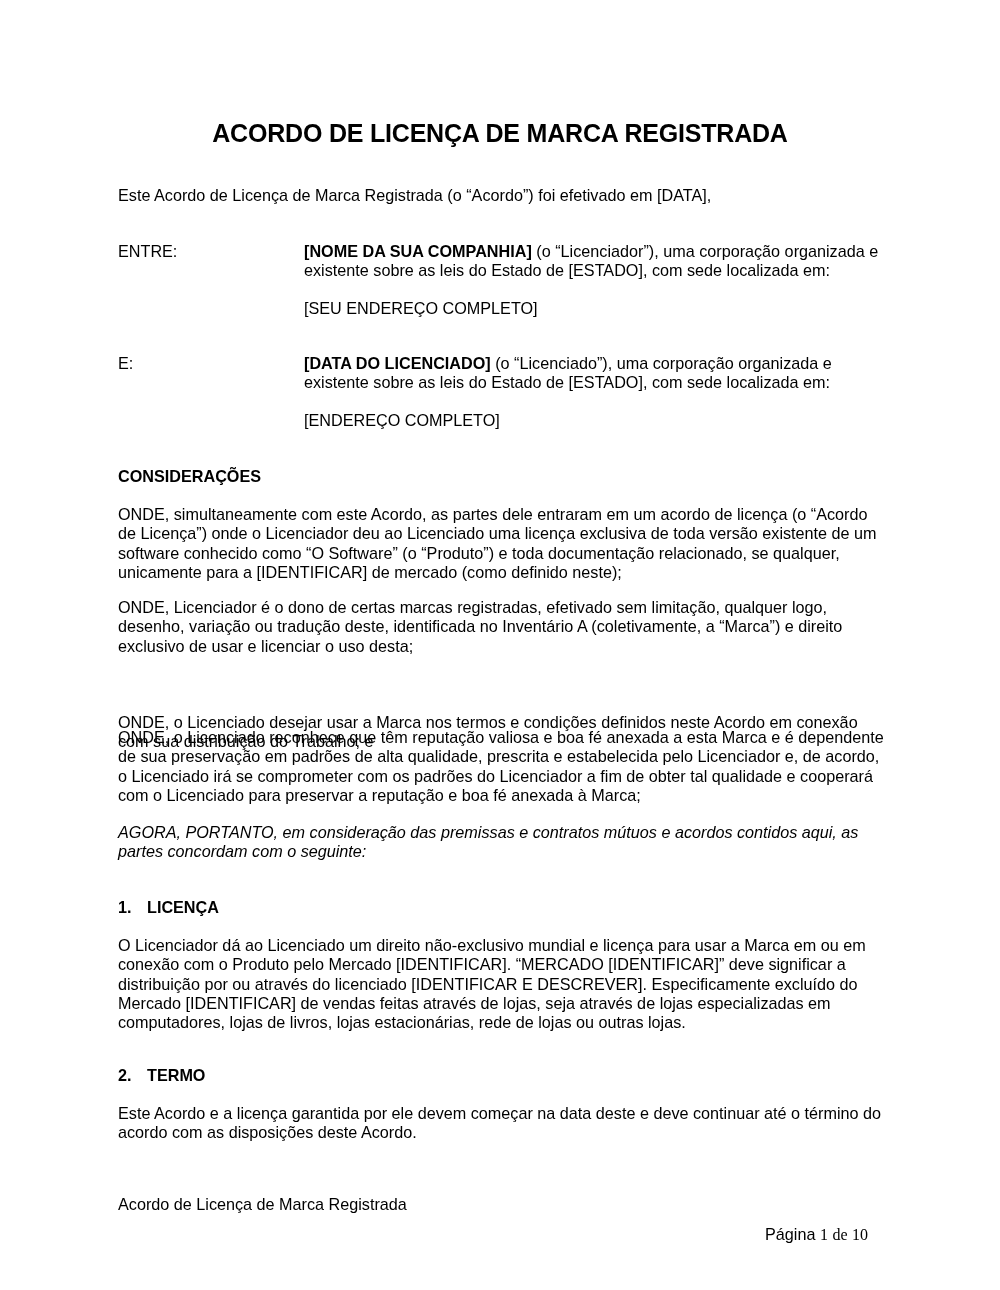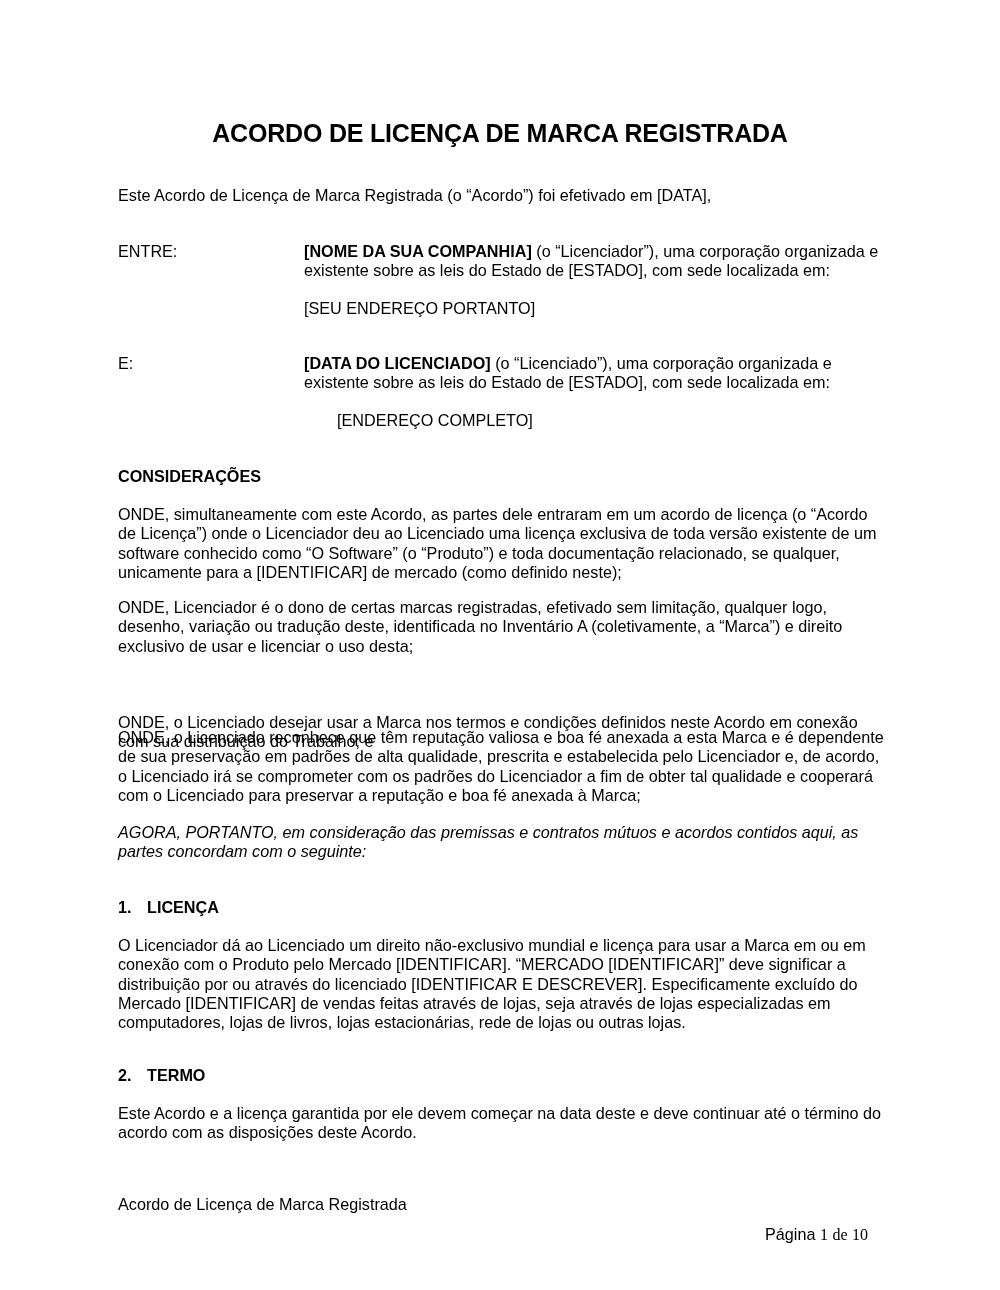--- a/index.html
+++ b/index.html
@@ -27,25 +27,25 @@
 <body>
 
 <div>
 
   <div class="abs title">ACORDO DE LICENÇA DE MARCA REGISTRADA</div>
 
   <p class="abs p" style="top:186px;">Este Acordo de Licença de Marca Registrada (o “Acordo”) foi efetivado em [DATA],</p>
 
   <div class="abs party-label" style="top:242px;">ENTRE:</div>
   <p class="abs party-body" style="top:242px;"><span class="b">[NOME DA SUA COMPANHIA]</span><span> (o “Licenciador”), uma corporação organizada e existente sobre as leis do Estado de [ESTADO], com sede localizada em:</span></p>
-  <div class="abs party-body" style="top:299px;">[SEU ENDEREÇO PORTANTO]</div>
+  <div class="abs party-body" style="top:299px;">[SEU ENDEREÇO COMPLETO]</div>
 
   <div class="abs party-label" style="top:354px;">E:</div>
   <p class="abs party-body" style="top:354px;"><span class="b">[DATA DO LICENCIADO]</span><span> (o “Licenciado”), uma corporação organizada e existente sobre as leis do Estado de [ESTADO], com sede localizada em:</span></p>
-  <div class="abs party-body" style="top:411px;margin-left:33px;">[ENDEREÇO COMPLETO]</div>
+  <div class="abs party-body" style="top:411px;">[ENDEREÇO COMPLETO]</div>
 
   <div class="abs heading" style="top:467px;">CONSIDERAÇÕES</div>
   <p class="abs p" style="top:505px;">ONDE, simultaneamente com este Acordo, as partes dele entraram em um acordo de licença (o “Acordo de Licença”) onde o Licenciador deu ao Licenciado uma licença exclusiva de toda versão existente de um software conhecido como “O Software” (o “Produto”) e toda documentação relacionado, se qualquer, unicamente para a [IDENTIFICAR] de mercado (como definido neste);</p>
   <p class="abs p" style="top:598px;">ONDE, Licenciador é o dono de certas marcas registradas, efetivado sem limitação, qualquer logo, desenho, variação ou tradução deste, identificada no Inventário A (coletivamente, a “Marca”) e direito exclusivo de usar e licenciar o uso desta;</p>
   <p class="abs p" style="top:701px;margin-top:12px;">ONDE, o Licenciado desejar usar a Marca nos termos e condições definidos neste Acordo em conexão com sua distribuição do Trabalho; e</p>
   <p class="abs p" style="top:728px;">ONDE, o Licenciado reconhece que têm reputação valiosa e boa fé anexada a esta Marca e é dependente de sua preservação em padrões de alta qualidade, prescrita e estabelecida pelo Licenciador e, de acordo, o Licenciado irá se comprometer com os padrões do Licenciador a fim de obter tal qualidade e cooperará com o Licenciado para preservar a reputação e boa fé anexada à Marca;</p>
   <p class="abs p" style="top:823px;font-style:italic;">AGORA, PORTANTO, em consideração das premissas e contratos mútuos e acordos contidos aqui, as partes concordam com o seguinte:</p>
 
   <div class="abs heading" style="top:898px;"><span class="num">1.</span><span>LICENÇA</span></div>
   <p class="abs p" style="top:936px;">O Licenciador dá ao Licenciado um direito não-exclusivo mundial e licença para usar a Marca em ou em conexão com o Produto pelo Mercado [IDENTIFICAR]. “MERCADO [IDENTIFICAR]” deve significar a distribuição por ou através do licenciado [IDENTIFICAR E DESCREVER]. Especificamente excluído do Mercado [IDENTIFICAR] de vendas feitas através de lojas, seja através de lojas especializadas em computadores, lojas de livros, lojas estacionárias, rede de lojas ou outras lojas.</p>

